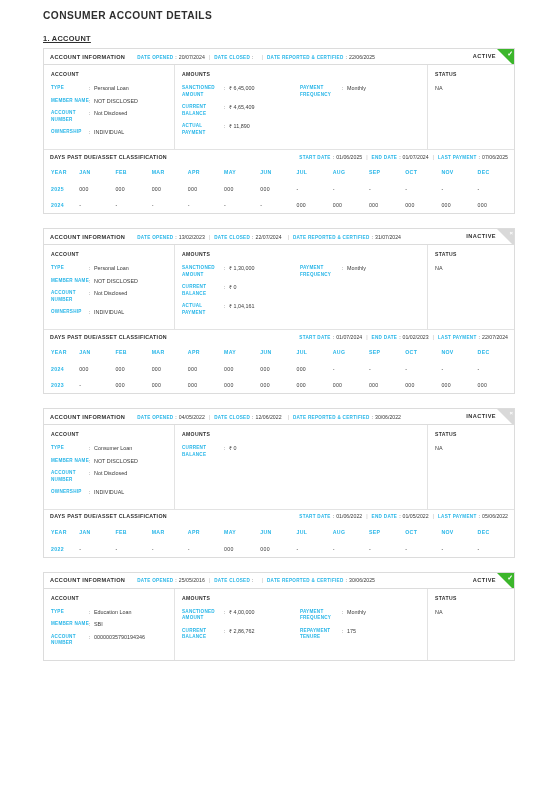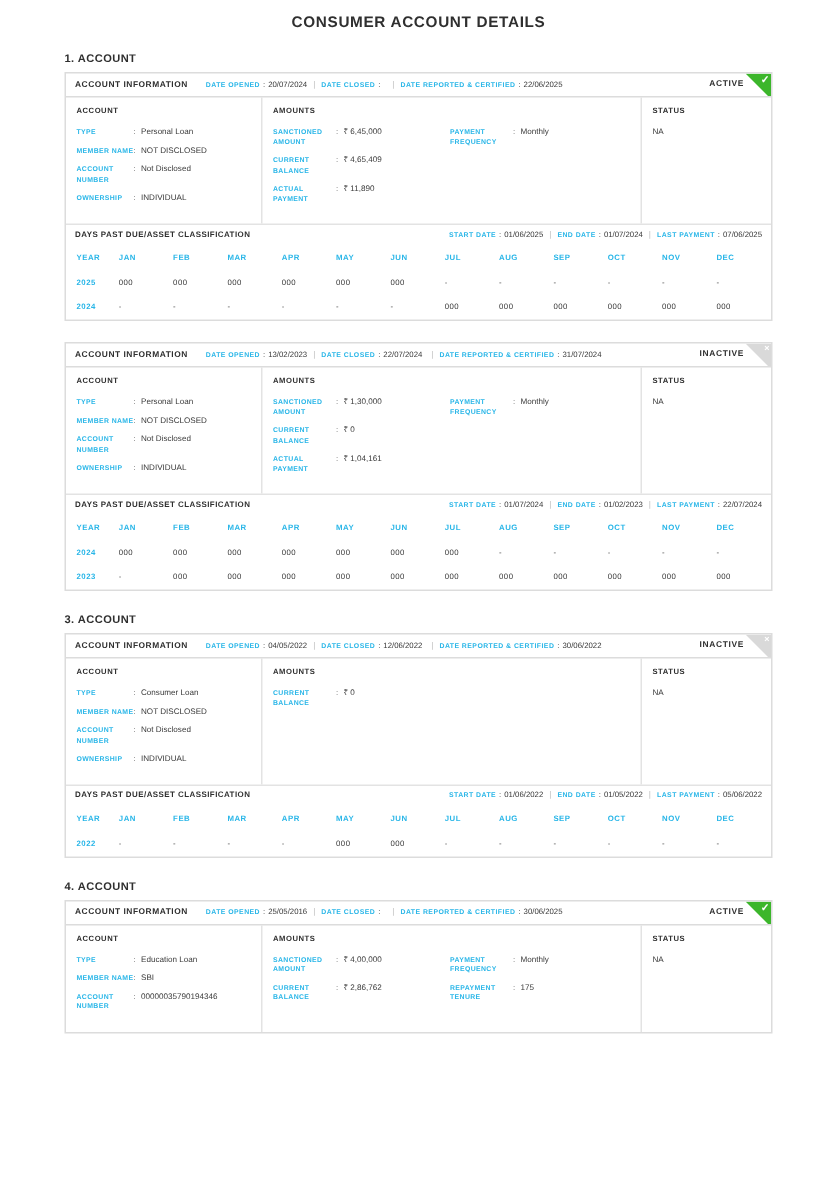--- a/index.html
+++ b/index.html
@@ -13,30 +13,30 @@
   }
   .page { width: 558px; padding: 10px 43px 0 43px; }
 
   .page-title {
     font-size: 10.2px;
     font-weight: bold;
     letter-spacing: 0.45px;
     color: #2f2f2f;
     margin-bottom: 13px;
     text-transform: uppercase;
-    text-align: center;
   }
 
   .acct-heading {
     font-size: 7.4px;
     font-weight: bold;
     letter-spacing: 0.3px;
     color: #2f2f2f;
     margin-bottom: 5px;
     text-transform: uppercase;
+    text-decoration: underline;
   }
 
   .card {
     border: 1px solid #dcdcdc;
     background: #fff;
     margin-bottom: 14px;
     position: relative;
   }
 
   
@@ -516,21 +516,20 @@
           <td class="m">000</td>
           <td class="m">000</td>
           <td class="m">000</td>
           <td class="m">000</td>
           <td class="m">000</td>
         </tr>
       </tbody>
     </table>
   </div>
 
-  <div class="acct-heading">3. ACCOUNT</div>
   <div class="card">
     <div class="info-bar">
       <span class="info-title">ACCOUNT INFORMATION</span>
       <span class="info-field sp-a">
         <span class="info-lbl">DATE OPENED</span>
         <span class="info-val">:</span>
         <span class="info-val">04/05/2022</span>
       </span>
       <span class="info-sep">|</span>
       <span class="info-field">
@@ -649,21 +648,20 @@
           <td class="m">-</td>
           <td class="m">-</td>
           <td class="m">-</td>
           <td class="m">-</td>
           <td class="m">-</td>
         </tr>
       </tbody>
     </table>
   </div>
 
-  <div class="acct-heading">4. ACCOUNT</div>
   <div class="card">
     <div class="info-bar">
       <span class="info-title">ACCOUNT INFORMATION</span>
       <span class="info-field sp-a">
         <span class="info-lbl">DATE OPENED</span>
         <span class="info-val">:</span>
         <span class="info-val">25/05/2016</span>
       </span>
       <span class="info-sep">|</span>
       <span class="info-field">

